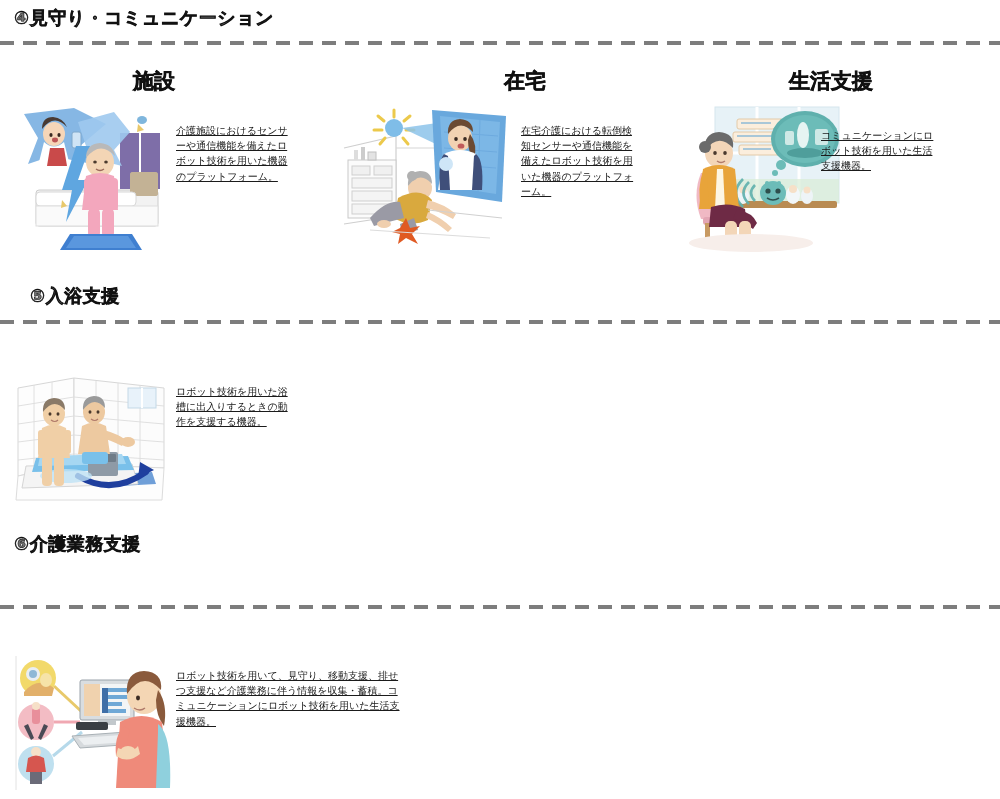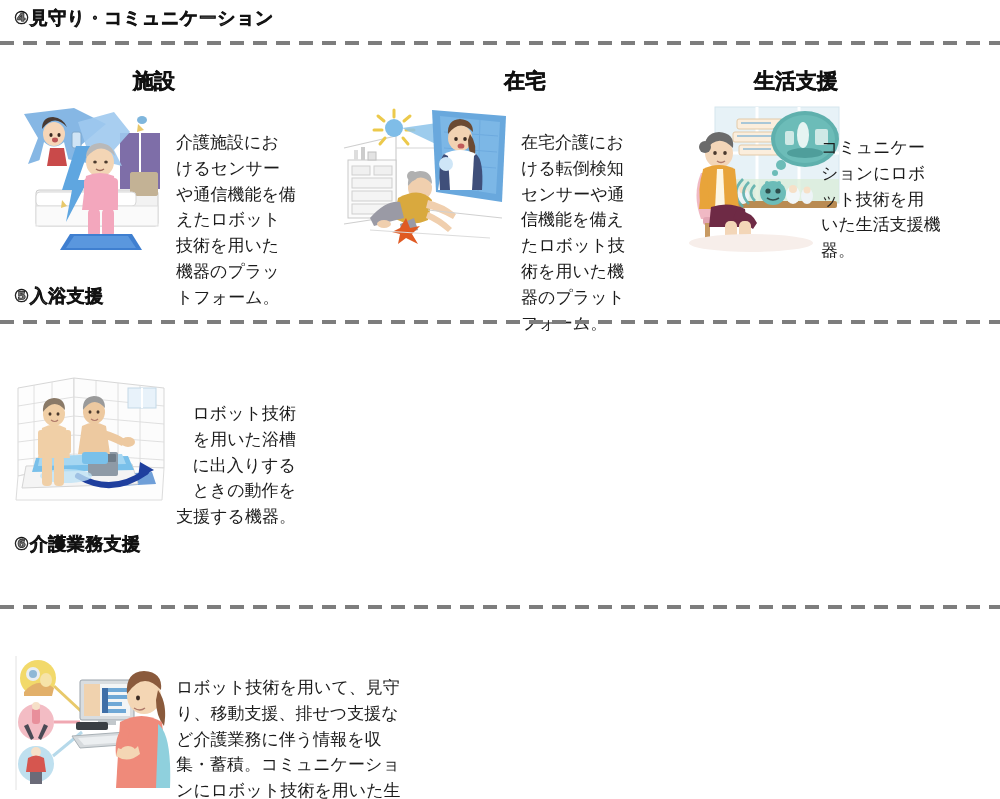--- a/index.html
+++ b/index.html
@@ -44,43 +44,44 @@
     font-size: 21px;
     font-weight: bold;
     color: #111111;
     white-space: nowrap;
     -webkit-text-stroke: 0.5px #111;
   }
 
   
   .para {
     position: absolute;
-    font-size: 17px;
+    font-size: 10px;
     line-height: 1.52;
     color: #1b1b1b;
     text-align: left;
+    text-decoration: underline;
   }
 
   
   .illus {
     position: absolute;
     overflow: hidden;
     background: #ffffff;
   }
   .illus svg { display: block; }
 </style>
 </head>
 <body>
 
 <div class="section-head" style="top:6px;">④見守り・コミュニケーション</div>
 <div class="divider" style="top:41px;"></div>
 
 <div class="col-head" style="left:133px; top:67px;font-family:Liberation Mono, monospace;">施設</div>
 <div class="col-head" style="left:475px; top:67px;margin-left:29px;">在宅</div>
-<div class="col-head" style="left:754px; top:67px;">生活支援</div>
+<div class="col-head" style="left:789px; top:67px;">生活支援</div>
 
 <div class="illus" style="left:18px; top:102px; width:150px; height:155px;">
   <svg width="150" height="155" viewBox="0 0 150 155">
     <rect x="0" y="0" width="150" height="155" fill="#ffffff"></rect>
 
     <rect x="101" y="30" width="42" height="58" fill="#7e6ea8"></rect>
     <rect x="101" y="30" width="42" height="58" fill="none" stroke="#ffffff" stroke-width="2"></rect>
     <line x1="122" y1="30" x2="122" y2="88" stroke="#ffffff" stroke-width="2"></line>
 
     <rect x="18" y="88" width="122" height="36" rx="3" fill="#f2f2f2" stroke="#cccccc"></rect>
@@ -278,21 +279,21 @@
     <rect x="58" y="120" width="12" height="18" rx="5" fill="#f3d6b8"></rect>
     <ellipse cx="52" cy="144" rx="10" ry="5" fill="#e08a8a"></ellipse>
     <ellipse cx="70" cy="140" rx="10" ry="5" fill="#e08a8a"></ellipse>
 
     <ellipse cx="70" cy="142" rx="62" ry="9" fill="#f7eeea"></ellipse>
   </svg>
 </div>
 
 <p class="para" style="left:821px; top:118px; width:120px;">コミュニケーションにロボット技術を用いた生活支援機器。</p>
 
-<div class="section-head" style="top:284px;">⑤入浴支援</div>
+<div class="section-head" style="top:284px;margin-left:16px;">⑤入浴支援</div>
 <div class="divider" style="top:320px;"></div>
 
 <div class="illus" style="left:12px; top:372px; width:160px; height:132px;">
   <svg width="160" height="132" viewBox="0 0 160 132">
     <rect x="0" y="0" width="160" height="132" fill="#ffffff"></rect>
 
     <polygon points="6,16 62,6 62,92 6,104" fill="#fdfdfd" stroke="#d7d7d7"></polygon>
     <polygon points="62,6 152,16 152,96 62,92" fill="#fcfcfc" stroke="#d7d7d7"></polygon>
     <g stroke="#dcdcdc" stroke-width="0.9">
       <line x1="6" y1="34" x2="62" y2="25"></line>
@@ -346,21 +347,21 @@
     <ellipse cx="78" cy="40" rx="1.5" ry="1.7" fill="#4a3a2e"></ellipse>
     <ellipse cx="86" cy="40" rx="1.5" ry="1.7" fill="#4a3a2e"></ellipse>
     <path d="M79 47 q4 3 7 0" stroke="#b07a6a" stroke-width="1.2" fill="none"></path>
     <path d="M70 54 q12 -7 24 0 l4 28 h-32z" fill="#edc9a0"></path>
     <path d="M92 58 q14 4 22 10 l-4 6 q-12 -6 -20 -8z" fill="#edc9a0"></path>
     <ellipse cx="116" cy="70" rx="7" ry="5" fill="#edc9a0"></ellipse>
     <rect x="70" y="80" width="26" height="12" rx="3" fill="#79c0ea"></rect>
   </svg>
 </div>
 
-<p class="para" style="left:176px; top:384px; width:120px;text-align:right;">ロボット技術を用いた浴槽に出入りするときの動作を支援する機器。</p>
+<p class="para" style="left:176px; top:374px; width:120px;">ロボット技術を用いた浴槽に出入りするときの動作を支援する機器。</p>
 
 <div class="section-head" style="top:532px;">⑥介護業務支援</div>
 <div class="divider" style="top:605px;"></div>
 
 <div class="illus" style="left:8px; top:652px; width:165px; height:142px;">
   <svg width="165" height="142" viewBox="0 0 165 142">
     <rect x="0" y="0" width="165" height="142" fill="#ffffff"></rect>
     <line x1="8" y1="4" x2="8" y2="138" stroke="#e2e2e2"></line>
 
     <g>

